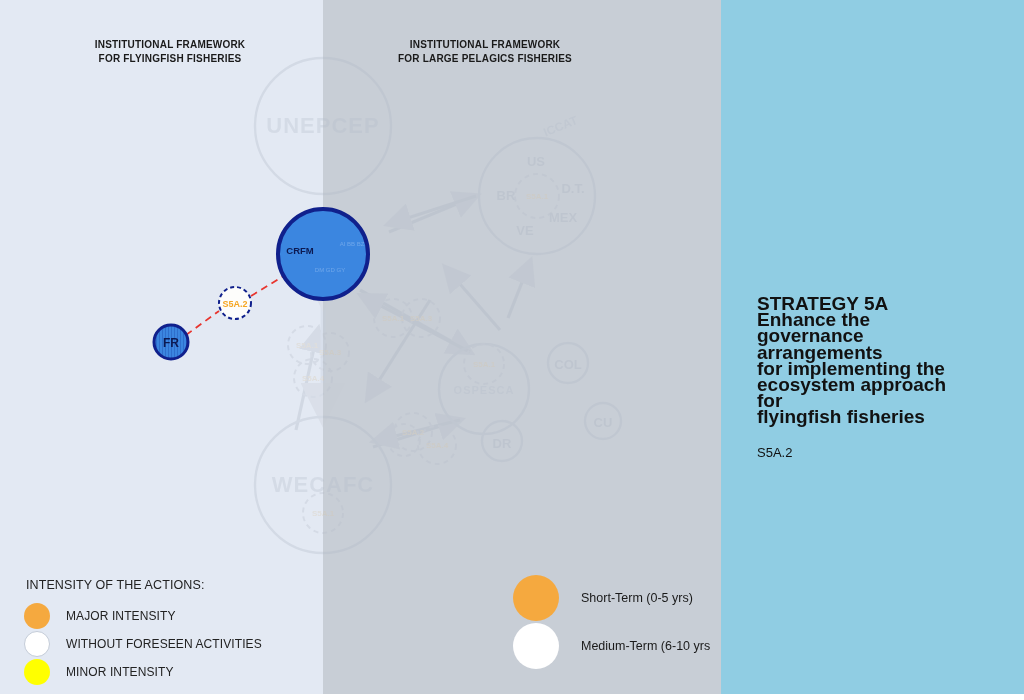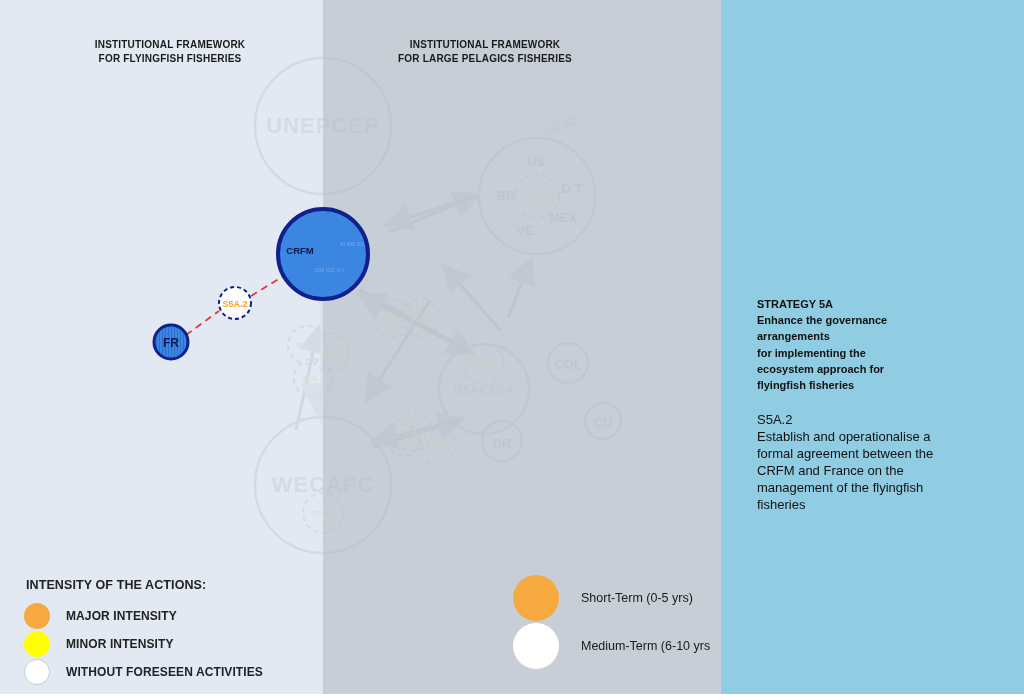--- a/index.html
+++ b/index.html
@@ -58,21 +58,21 @@
 
   
   #strategy-block {
     position: absolute;
     left: 757px;
     top: 296px;
     width: 200px;
     color: #111111;
   }
   #strategy-heading {
-    font-size: 11px;
+    font-size: 19px;
     font-weight: bold;
     line-height: 16.2px;
     white-space: pre-line;
     margin: 0;
   }
   #action-code {
     font-size: 13px;
     line-height: 17px;
     margin: 18px 0 0 0;
   }
@@ -82,21 +82,20 @@
     margin: 0;
     white-space: pre-line;
   }
 
   
   #intensity-legend {
     position: absolute;
     left: 24px;
     top: 578px;
     width: 290px;
-    font-weight: bold;
   }
   #intensity-caption {
     font-size: 12.5px;
     color: #222;
     margin: 0 0 10px 2px;
     letter-spacing: .1px;
   }
   .legend-row {
     display: flex;
     align-items: center;
@@ -272,43 +271,38 @@
   </svg>
 
   <div id="strategy-block">
     <p id="strategy-heading">STRATEGY 5A
 Enhance the governance
 arrangements
 for implementing the
 ecosystem approach for
 flyingfish fisheries</p>
     <p id="action-code">S5A.2</p>
-    <p id="action-text">Establish and operationalise a
-formal agreement between the
-CRFM and France on the
-management of the flyingfish
-fisheries</p>
   </div>
 
   <div id="intensity-legend">
     <div id="intensity-caption">INTENSITY OF THE ACTIONS:</div>
 
     <div class="legend-row">
       <div class="legend-swatch" style="background:#f5a93f"></div>
       <div class="legend-label">MAJOR INTENSITY</div>
     </div>
 
     <div class="legend-row">
+      <div class="legend-swatch outlined" style="background:#ffffff"></div>
+      <div class="legend-label">WITHOUT FORESEEN ACTIVITIES</div>
+    </div>
+
+    <div class="legend-row">
       <div class="legend-swatch" style="background:#ffff00"></div>
       <div class="legend-label">MINOR INTENSITY</div>
-    </div>
-
-    <div class="legend-row">
-      <div class="legend-swatch outlined" style="background:#ffffff"></div>
-      <div class="legend-label">WITHOUT FORESEEN ACTIVITIES</div>
     </div>
   </div>
 
   <div id="term-legend">
     <div class="term-row">
       <div class="term-swatch" style="background:#f5a93f"></div>
       <div class="term-label">Short-Term (0-5 yrs)</div>
     </div>
     <div class="term-row">
       <div class="term-swatch" style="background:#ffffff"></div>

